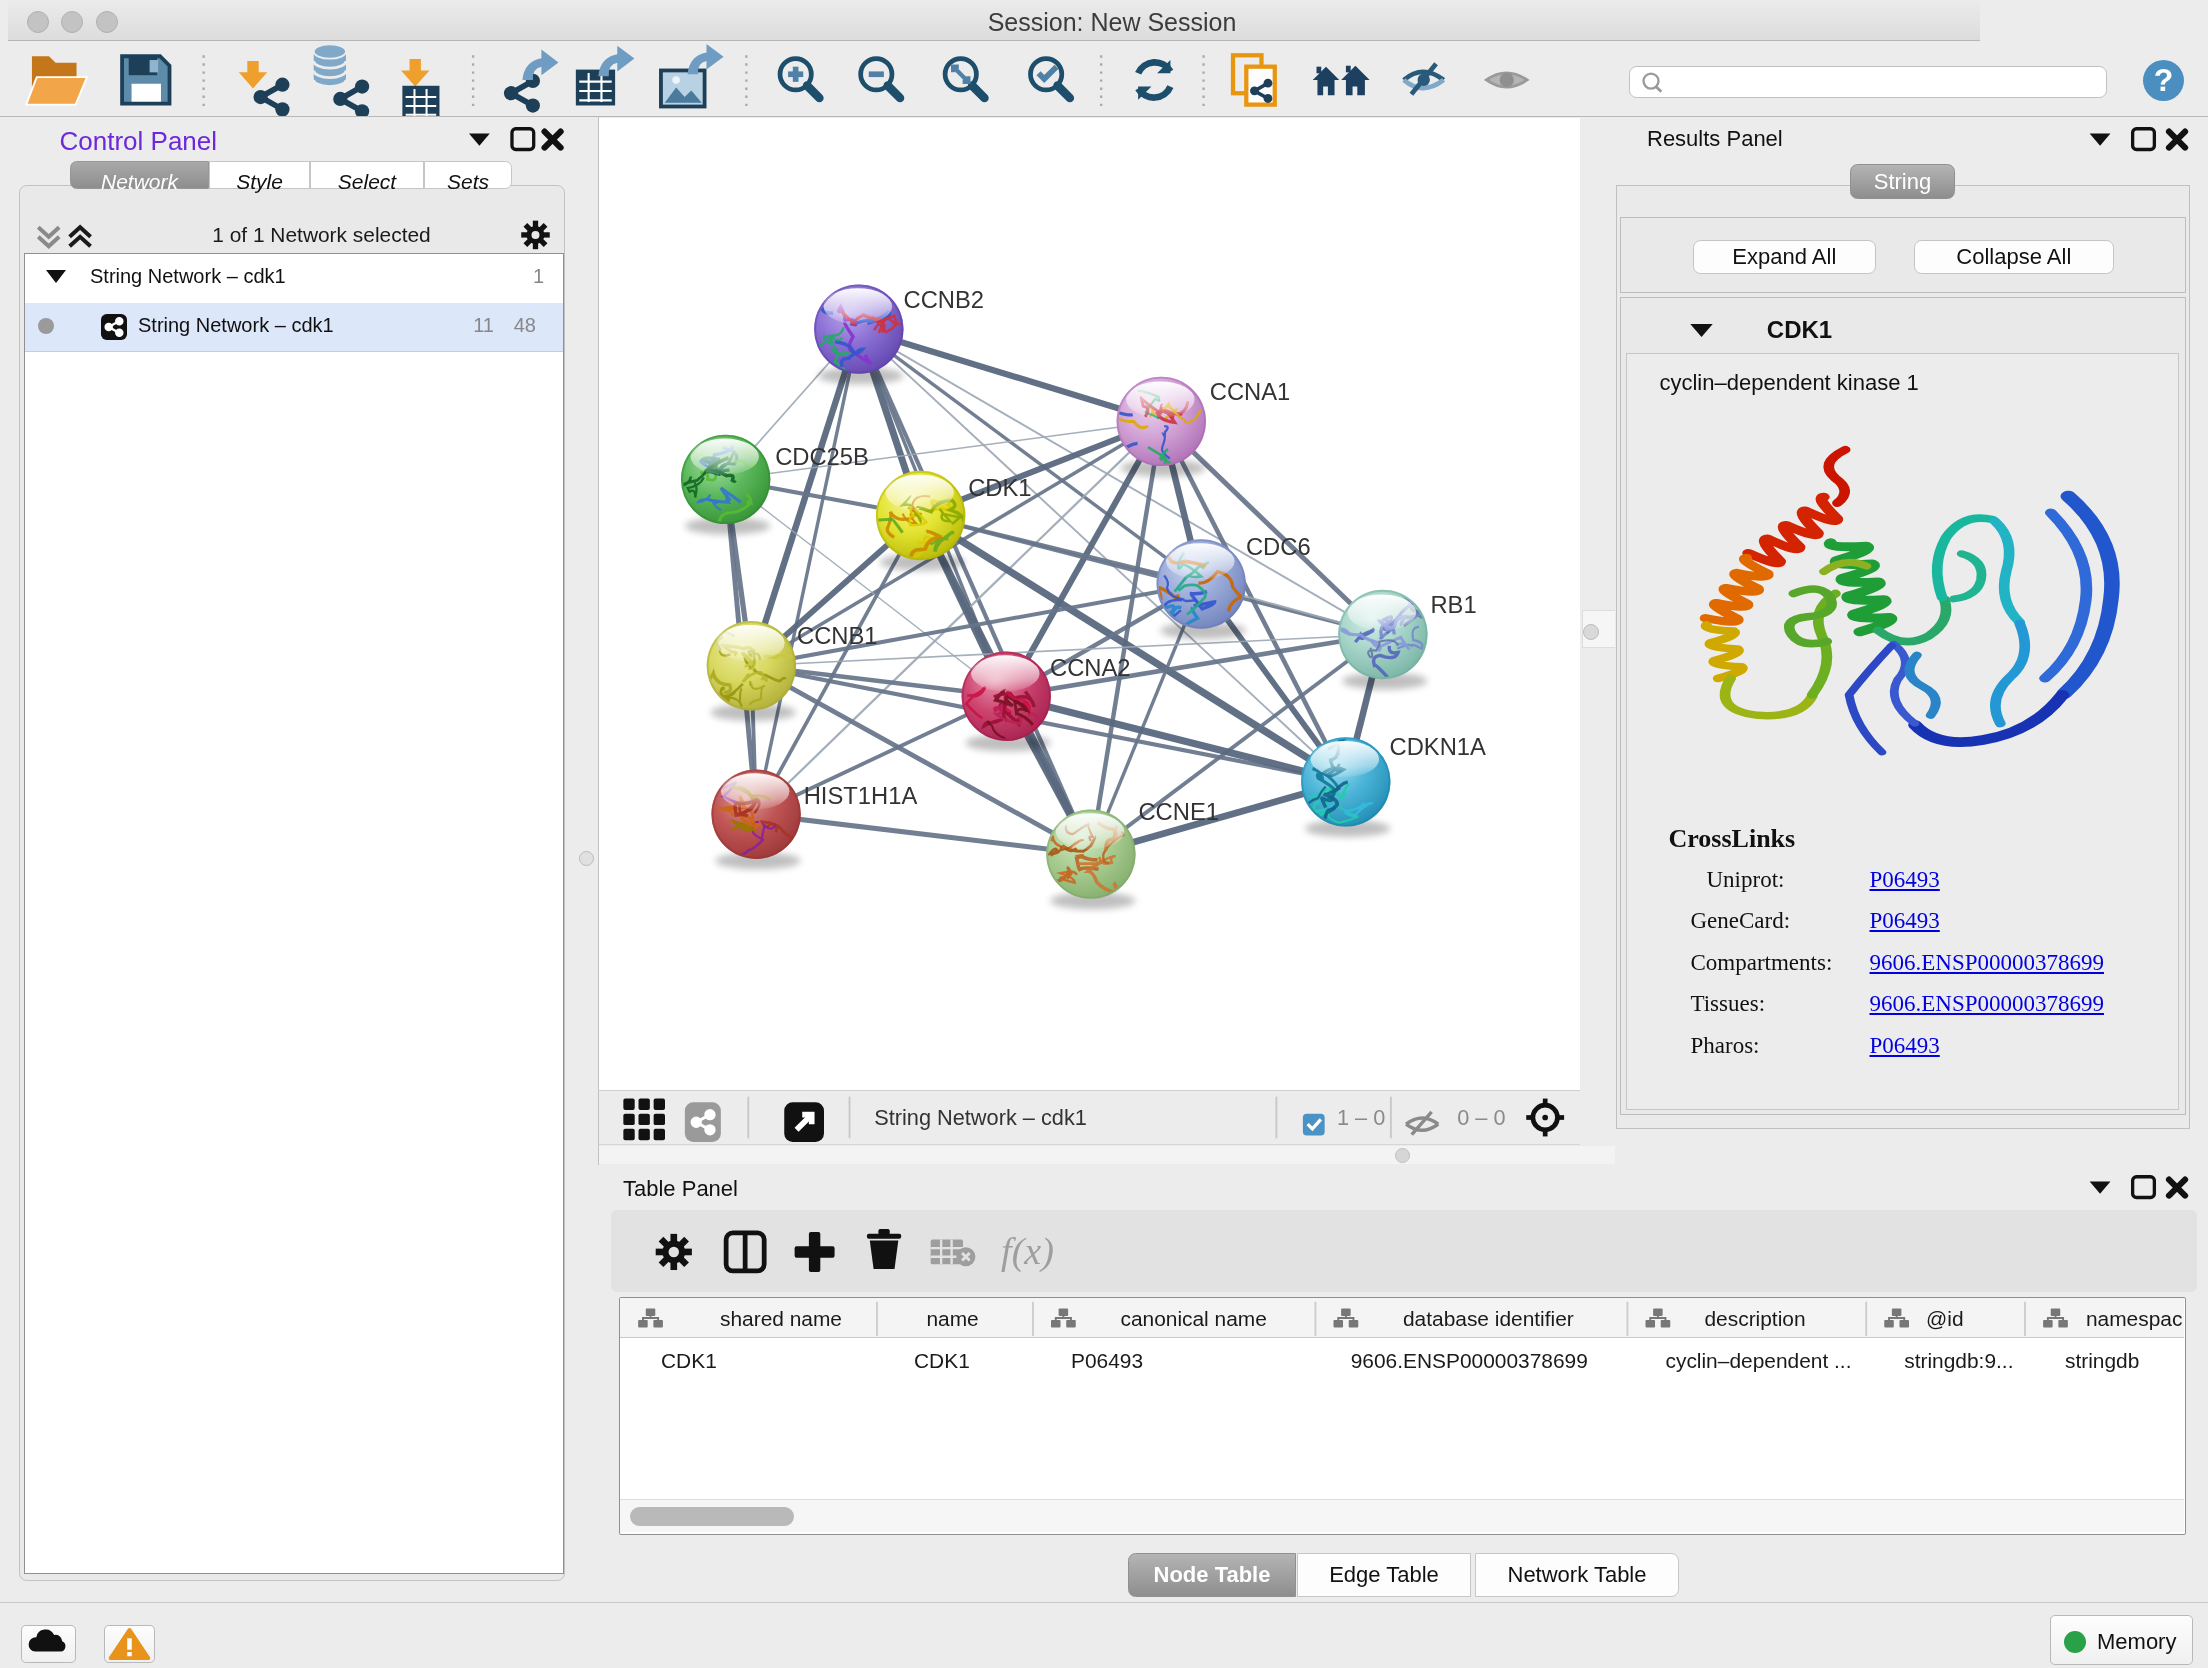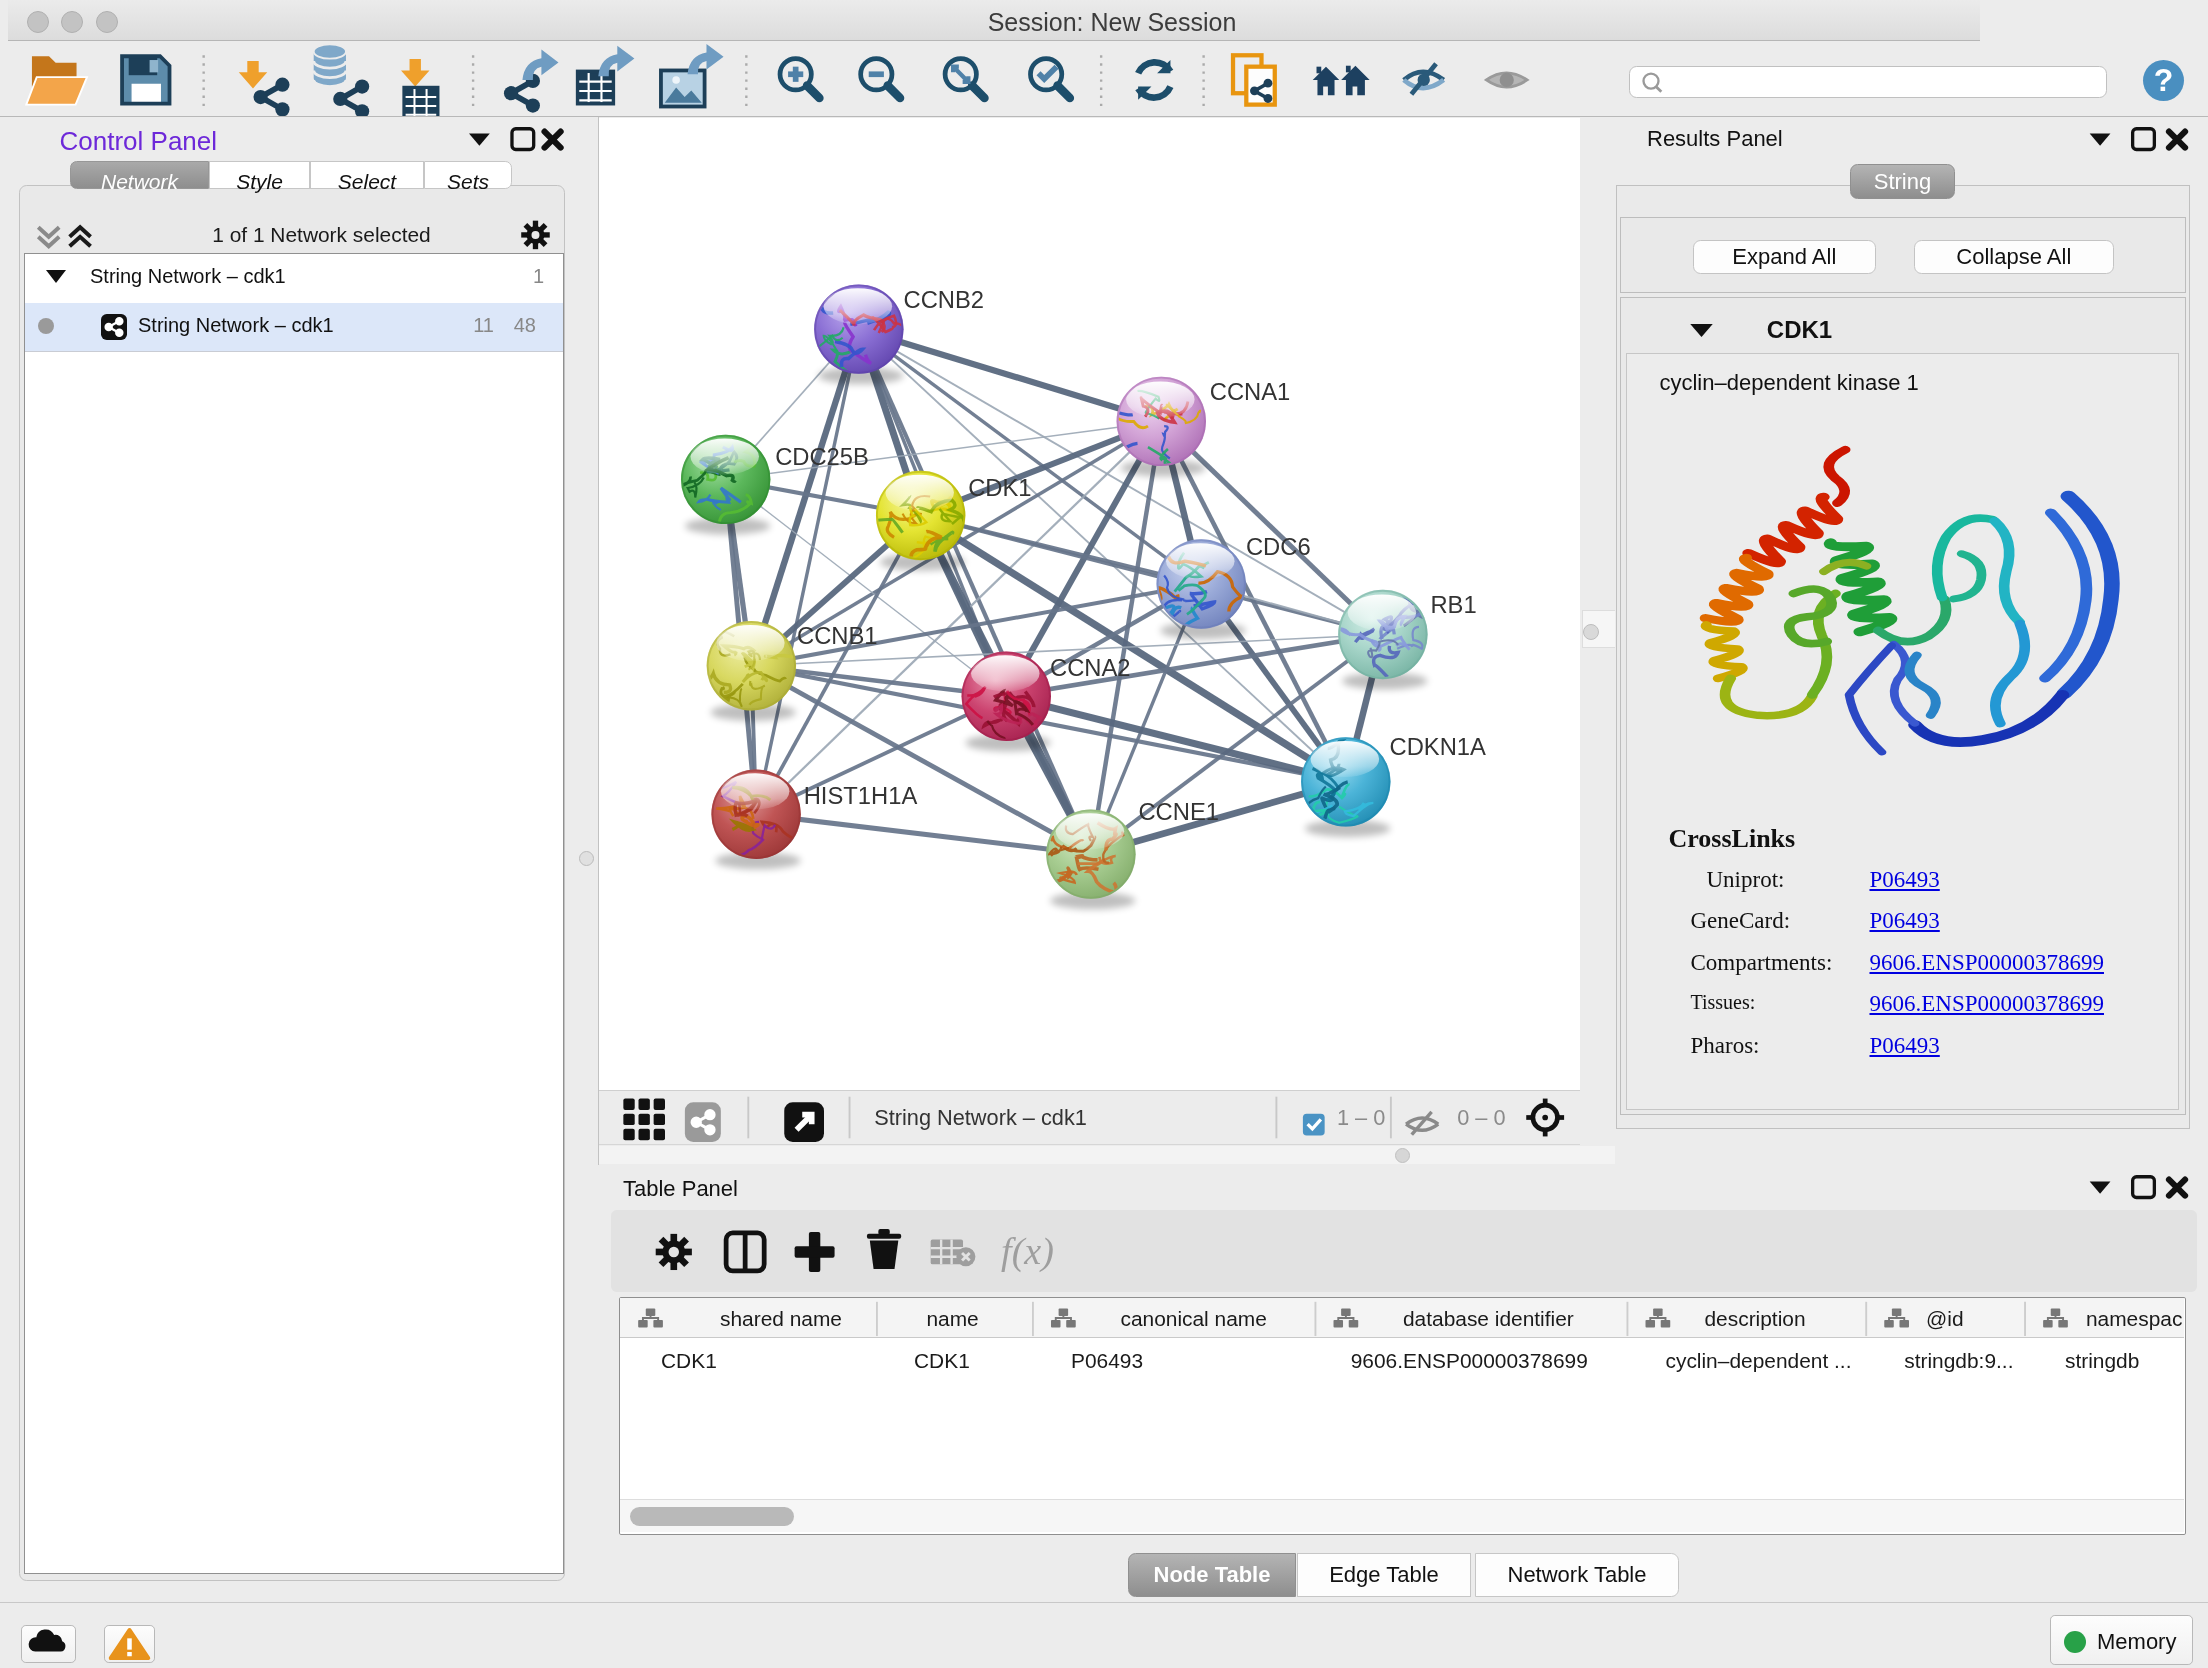--- a/index.html
+++ b/index.html
@@ -748,21 +748,21 @@
 <path d="M332,328 q-18,28 6,46 q22,16 8,42" stroke="#2a84c8" stroke-width="10"></path>
 <path d="M236,206 q22,-22 44,-8" stroke="#8cb022" stroke-width="10"></path>
 <path d="M378,180 q24,10 20,38 q-4,24 -28,28" stroke="#21b490" stroke-width="10"></path>
 </g>
 </svg>
       <div style="font-family:'Liberation Serif',serif;">
         <div style="position:absolute;left:41px;top:470px;font-size:26px;font-weight:bold;color:#111;">CrossLinks</div>
         <div style="position:absolute;left:63px;top:513px;font-size:23px;color:#111;margin-left:16px;">Uniprot:</div>
         <div style="position:absolute;left:63px;top:554px;font-size:23px;color:#111;">GeneCard:</div>
         <div style="position:absolute;left:63px;top:596px;font-size:23px;color:#111;">Compartments:</div>
-        <div style="position:absolute;left:63px;top:637px;font-size:20px;color:#111;">Tissues:</div>
+        <div style="position:absolute;left:63px;top:637px;font-size:23px;color:#111;">Tissues:</div>
         <div style="position:absolute;left:63px;top:679px;font-size:23px;color:#111;">Pharos:</div>
         <div style="position:absolute;left:242px;top:513px;font-size:23px;color:#0000e0;text-decoration:underline;">P06493</div>
         <div style="position:absolute;left:242px;top:554px;font-size:23px;color:#0000e0;text-decoration:underline;">P06493</div>
         <div style="position:absolute;left:242px;top:596px;font-size:23px;color:#0000e0;text-decoration:underline;">9606.ENSP00000378699</div>
         <div style="position:absolute;left:242px;top:637px;font-size:23px;color:#0000e0;text-decoration:underline;">9606.ENSP00000378699</div>
         <div style="position:absolute;left:242px;top:679px;font-size:23px;color:#0000e0;text-decoration:underline;">P06493</div>
       </div>
     </div>
   </div>
 </div>

